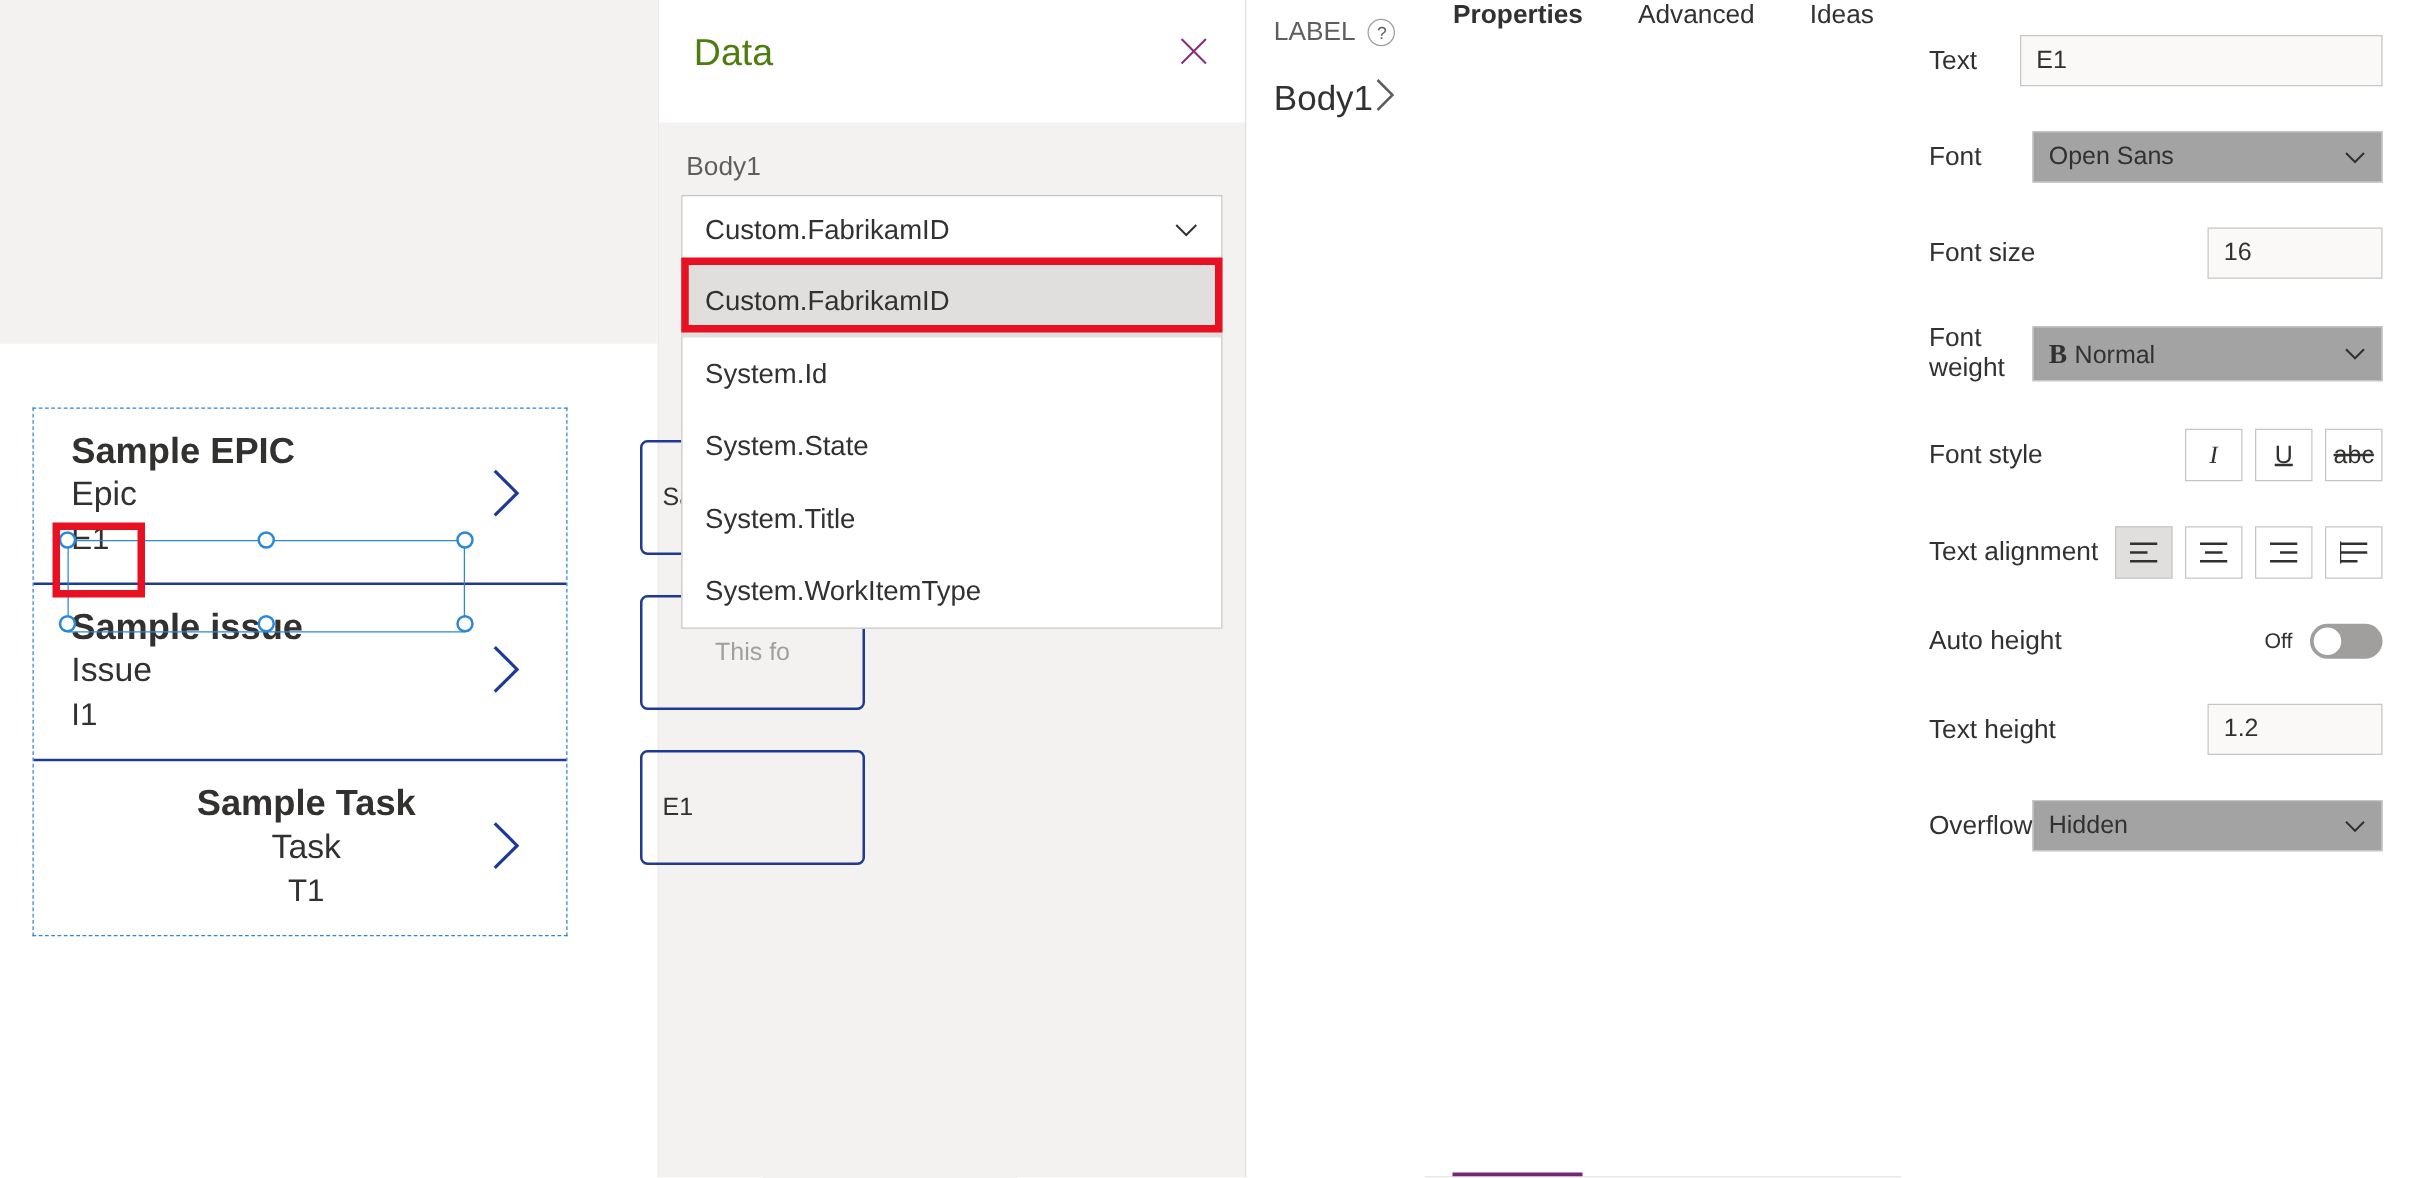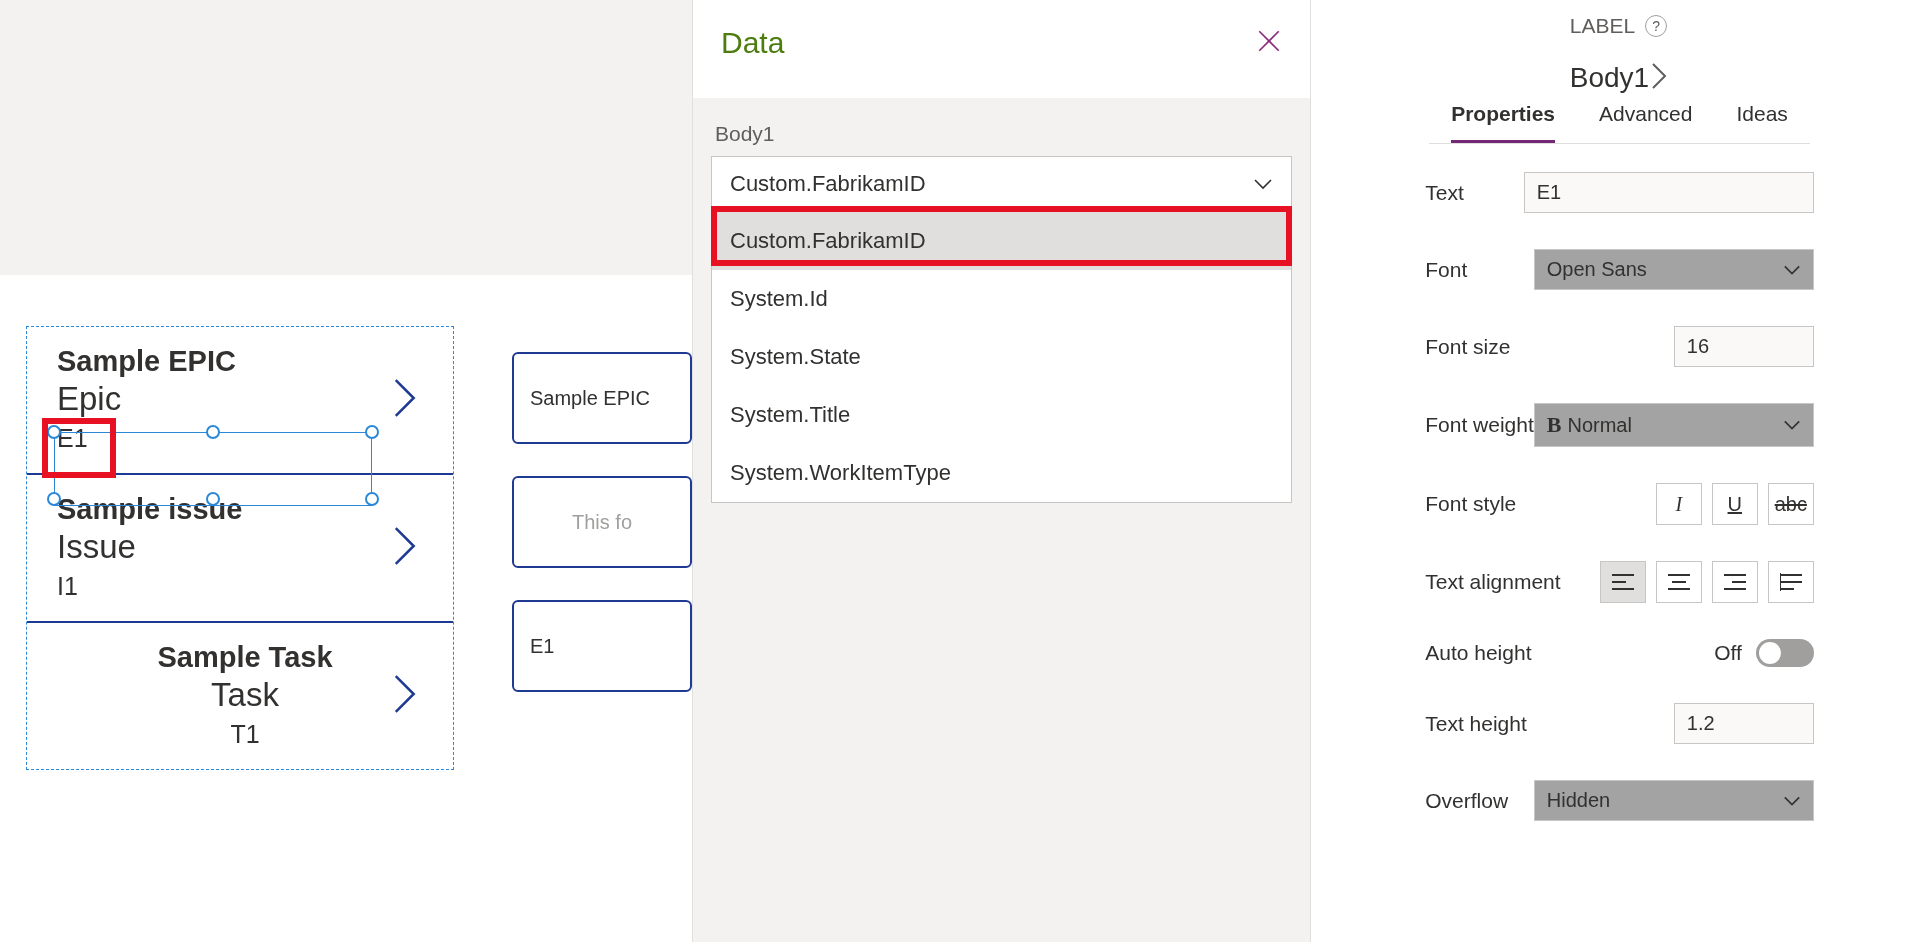--- a/index.html
+++ b/index.html
@@ -6,21 +6,21 @@
   html, body { width: 1928px; height: 942px; font-family: "Segoe UI", Arial, sans-serif; background: #fff; color: #323130; overflow: hidden; }
   .root { display: flex; width: 100%; height: 100%; }
 
   
   .canvas-area { width: 692px; height: 100%; background: #fff; position: relative; }
   .canvas-top { width: 100%; height: 275px; background: #f3f2f1; }
   .gallery { position: absolute; left: 26px; top: 326px; width: 428px; border: 1px dashed #2b88d8; }
   .gitem { padding: 18px 20px 20px 30px; border-bottom: 2px solid #1f3a93; position: relative; }
   .gitem:last-child { border-bottom: none; text-align: center; }
   .gitem-title { font-size: 29px; font-weight: 600; }
-  .gitem-type  { font-size: 33px; margin-top: 2px; }
+  .gitem-type  { font-size: 27px; margin-top: 2px; }
   .gitem-id    { font-size: 25px; margin-top: 6px; }
   .gitem .chev { position: absolute; right: 30px; top: 50%; transform: translateY(-50%); }
   .chev svg { width: 34px; height: 46px; stroke: #1f3a93; stroke-width: 2; fill: none; }
 
   
   .sel-box { position: absolute; left: 54px; top: 432px; width: 318px; height: 80px; }
   .sel-rect { position: absolute; left: 0; top: 0; width: 100%; height: 74px; border: 1px solid #2b88d8; }
   .handle { position: absolute; width: 14px; height: 14px; border: 2px solid #2b88d8; border-radius: 50%; background: #fff; }
 
   
@@ -41,21 +41,21 @@
   .dd { background: #fff; border: 1px solid #c8c6c4; }
   .dd-sel { padding: 14px 18px; font-size: 22px; display:flex; justify-content:space-between; align-items:center; }
   .dd-sel svg { width:20px; height:14px; stroke:#323130; stroke-width:1.6; fill:none; }
   .dd-list { border-top: 1px solid #e1dfdd; }
   .dd-opt { padding: 16px 18px; font-size: 22px; cursor: pointer; }
   .dd-opt.sel { background: #e1dfdd; }
   .dd-wrap { position: relative; }
   .redbox2 { position: absolute; left: 0; top: 50px; width: 100%; height: 60px; border: 6px solid #e81123; pointer-events:none; }
 
   
-  .prop-panel { flex: 1; height: 100%; border-left: 1px solid #e1dfdd; display:flex; flex-direction:column; padding: 0; align-items: center; }
+  .prop-panel { flex: 1; height: 100%; border-left: 1px solid #e1dfdd; display:flex; flex-direction:row; padding: 0; }
   .pp-top { padding: 14px 22px 6px 22px; }
   .pp-kind { display:flex; align-items:center; gap:10px; color:#605e5c; font-size:21px; }
   .pp-kind .info { width:22px; height:22px; border:1px solid #a19f9d; border-radius:50%; display:inline-flex; align-items:center; justify-content:center; font-size:14px; }
   .pp-head-row { display:flex; align-items:center; justify-content:space-between; margin-top:22px; }
   .pp-name { font-size: 28px; }
   .pp-chev svg { width: 20px; height: 32px; stroke:#605e5c; stroke-width:2; fill:none; }
   .pp-tabs { display:flex; gap:44px; padding: 0 22px; border-bottom:1px solid #e1dfdd; }
   .pp-tab { font-size:21px; padding: 0 0 14px 0; color:#323130; cursor:pointer; }
   .pp-tab.active { font-weight:600; border-bottom: 3px solid #742774; }
   .pp-body { padding: 10px 22px; overflow:auto; }
@@ -64,21 +64,21 @@
   .txtbox { border:1px solid #c8c6c4; background:#faf9f8; padding:8px 12px; font-size:20px; min-width:140px; }
   .selectbox { border:1px solid #c8c6c4; background:#a3a3a3; padding:8px 12px; font-size:20px; min-width:280px; display:flex; justify-content:space-between; align-items:center; }
   .selectbox svg { width:18px; height:12px; stroke:#323130; stroke-width:1.8; fill:none; }
   .iconbtn-row { display:flex; gap:10px; }
   .iconbtn { width:46px; height:42px; border:1px solid #c8c6c4; background:#fff; display:flex; align-items:center; justify-content:center; font-size:20px; cursor:pointer;}
   .iconbtn.active { background:#e1dfdd; }
   .bold-b { font-weight:700; font-family: Georgia, serif; font-size:22px; margin-right:6px; }
   .toggle { width:58px; height:28px; border-radius:14px; background:#a19f9d; position:relative; cursor:pointer;}
   .toggle .knob { position:absolute; top:3px; width:22px; height:22px; border-radius:50%; background:#fff; }
   .toggle.off .knob { left:3px; }
-  .toggle-wrap { display:flex; align-items:center; gap:14px; font-size:21px; }
+  .toggle-wrap { display:flex; align-items:center; gap:14px; font-size:17px; }
   .strike { text-decoration: line-through; }
   .underline { text-decoration: underline; }
   .italic-i { font-style: italic; font-family: Georgia, serif; }
 </style>
 </head>
 <body>
 
 <div class="root">
 
   <div class="canvas-area">

